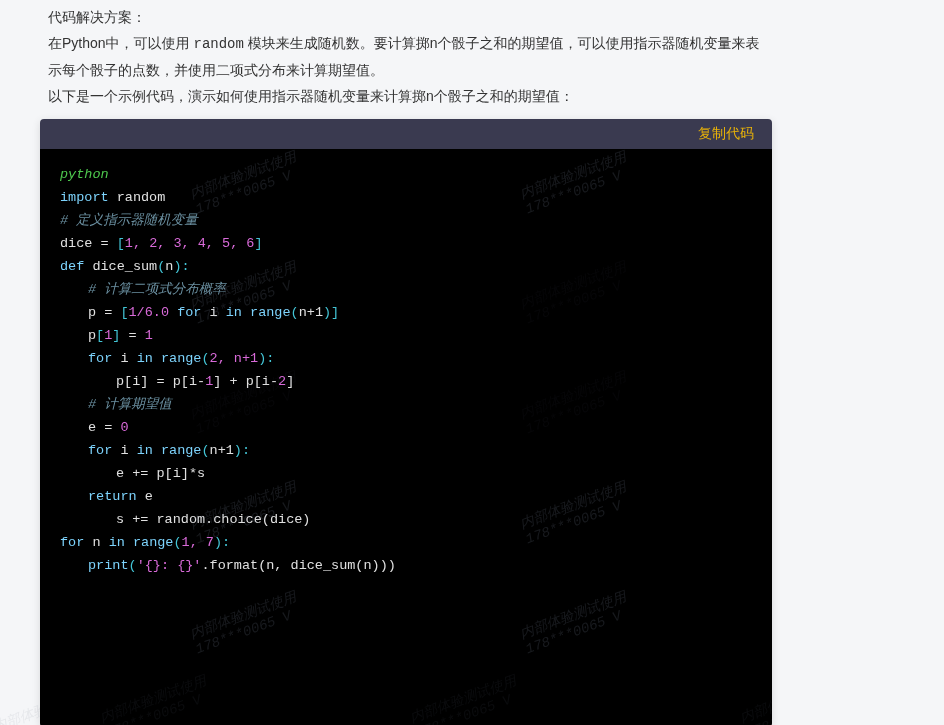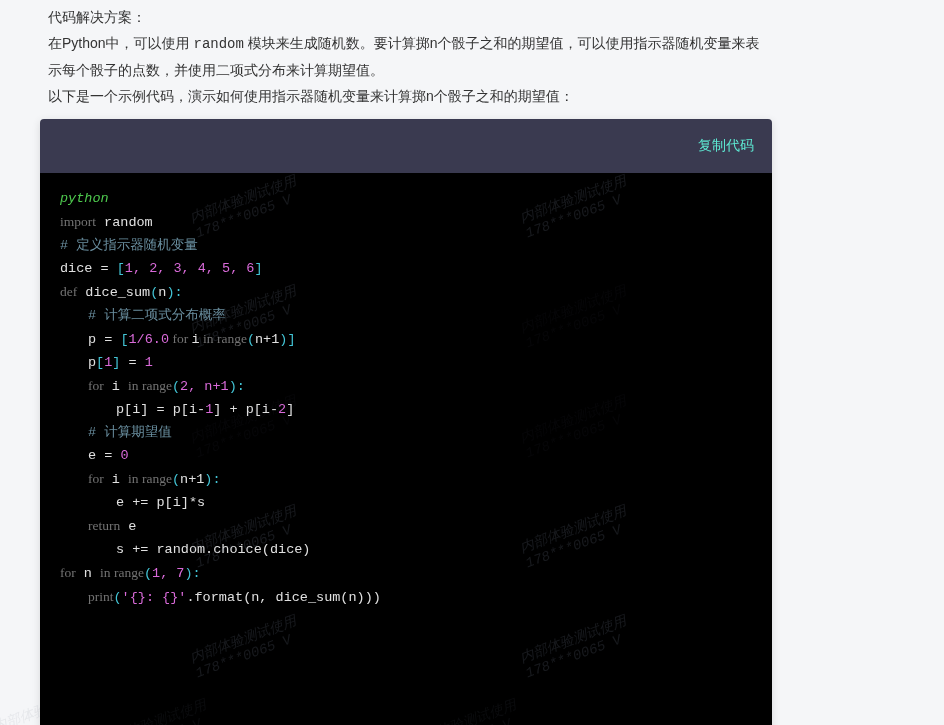--- a/index.html
+++ b/index.html
@@ -25,46 +25,46 @@
     font-family: "Courier New", monospace;
   }
   .codebox-wrap {
     margin: 0 40px 0 40px;
     box-shadow: 0 2px 8px rgba(0,0,0,0.12);
     border-radius: 4px;
     overflow: hidden;
   }
   .codebox-header {
     background: #3a3a50;
-    color: #5eead4;
+    color: #eab308;
     text-align: right;
-    padding: 18px 18px;
+    padding: 6px 18px;
     font-size: 14px;
   }
   .codebox-header .copy {
     cursor: pointer;
   }
   .codebox-body {
     background: #000000;
     color: #e0e0e0;
     font-family: "Courier New", Consolas, monospace;
     font-size: 13.5px;
     line-height: 23px;
     padding: 14px 20px 34px 20px;
     position: relative;
     min-height: 530px;
   }
   .line { white-space: pre; }
   .ind1 { padding-left: 28px; }
   .ind2 { padding-left: 56px; }   
-  .t-key      { color: #737373; font-family: Liberation Serif, serif; }   
+  .t-key      { color: #7dd3fc; }   
   .t-ident    { color: #e0e0e0; }   
   .t-num      { color: #d96ad9; }   
   .t-op       { color: #e0e0e0; }
-  .t-comment  { color: #6a8fa0; }
+  .t-comment  { color: #6a8fa0; font-style: italic; }
   .t-punc     { color: #43c5d6; }   
   .t-str      { color: #d96ad9; }   
   .t-green    { color: #4ec94e; font-style: italic; }
 
   
   .wm {
     position: absolute;
     color: rgba(130,140,160,0.18);
     font-size: 14px;
     line-height: 16px;

